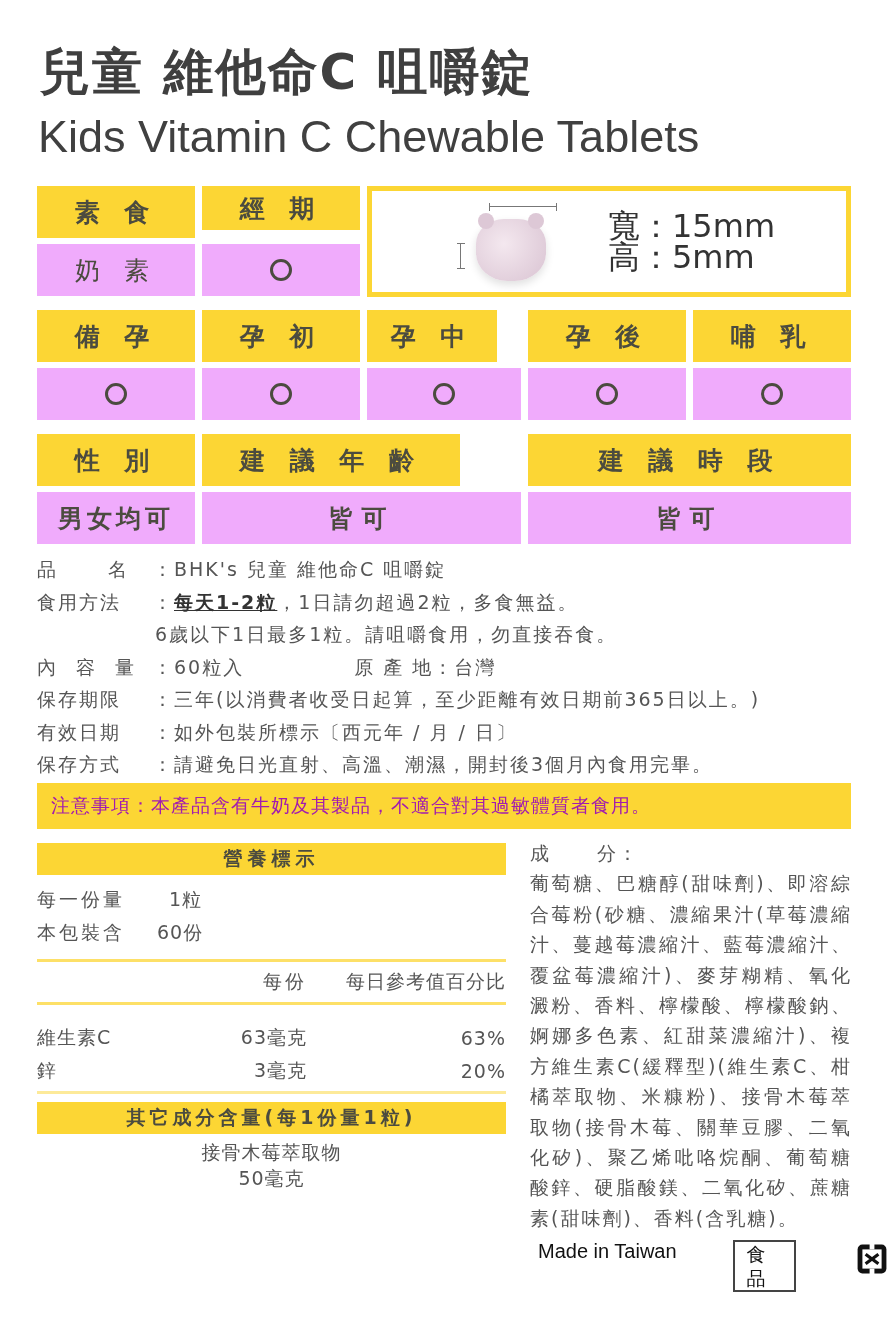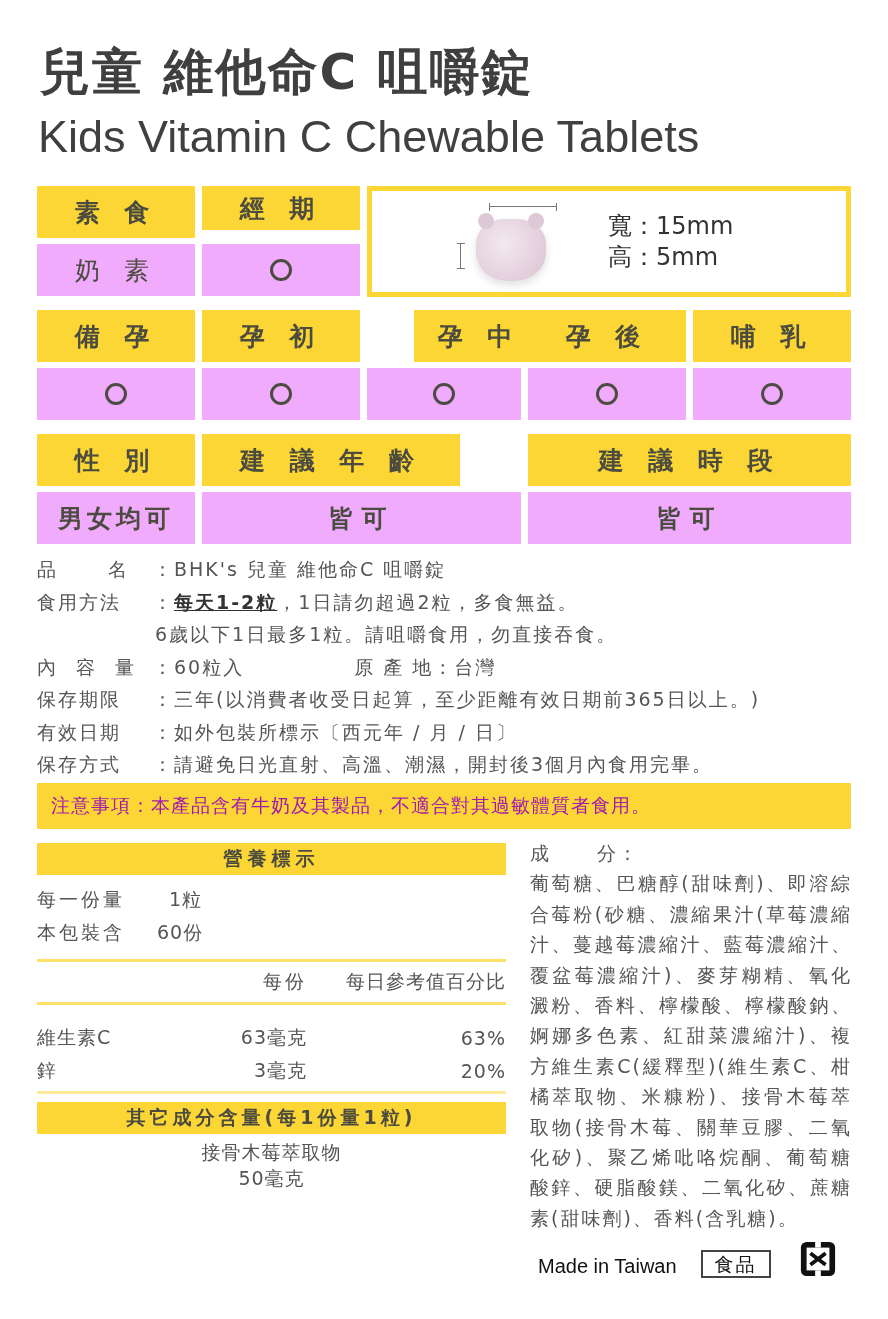--- a/index.html
+++ b/index.html
@@ -15,21 +15,21 @@
   .circle { width: 22px; height: 22px; border: 3px solid #4b4b3f; border-radius: 50%; display: inline-block; }
 
   .size-box { position: absolute; left: 367px; top: 186px; width: 484px; height: 111px; border: 5px solid #fcd634; background: #fff; }
   .tablet { position: absolute; left: 104px; top: 28px; width: 70px; height: 62px; border-radius: 40% 40% 45% 45%; background: radial-gradient(circle at 40% 40%, #f4e8ef, #d9c3d2); box-shadow: 0 4px 8px rgba(0,0,0,0.12); }
   .tablet:before, .tablet:after { content: ""; position: absolute; top: -6px; width: 16px; height: 16px; border-radius: 50%; background: #ddc8d6; }
   .tablet:before { left: 2px; } .tablet:after { right: 2px; }
   .dim-w { position: absolute; left: 117px; top: 12px; width: 68px; height: 8px; border-left: 1px solid #777; border-right: 1px solid #777; }
   .dim-w:after { content: ""; position: absolute; left: 0; right: 0; top: 3px; border-top: 1px solid #777; }
   .dim-h { position: absolute; left: 85px; top: 52px; width: 8px; height: 26px; border-top: 1px solid #777; border-bottom: 1px solid #777; }
   .dim-h:after { content: ""; position: absolute; top: 0; bottom: 0; left: 3px; border-left: 1px solid #777; }
-  .size-text { position: absolute; left: 236px; top: 20px; font-size: 24px; color: #333; line-height: 31px; white-space: nowrap; }
+  .size-text { position: absolute; left: 236px; top: 20px; font-size: 32px; color: #333; line-height: 31px; white-space: nowrap; }
 
   .info { position: absolute; left: 37px; top: 553px; font-size: 19px; color: #555; line-height: 32.5px; letter-spacing: 2px; }
   .info-row { display: flex; white-space: nowrap; }
   .info-label { width: 116px; display: flex; justify-content: space-between; }
   .info-indent { padding-left: 116px; }
   .underline-bold { font-weight: bold; text-decoration: underline; color: #333; }
   .origin-gap { display: inline-block; width: 110px; }
 
   .notice { position: absolute; left: 37px; top: 783px; width: 814px; height: 46px; background: #fcd634; font-size: 19px; color: #a21caf; padding-left: 14px; display: flex; align-items: center; letter-spacing: 1px; white-space: nowrap; }
 
@@ -37,21 +37,21 @@
   .nutri-hdr { height: 32px; background: #fcd634; display: flex; align-items: center; justify-content: center; font-size: 19px; font-weight: bold; color: #4b4b3f; letter-spacing: 5px; }
   .nutri-line { display: flex; font-size: 19px; color: #555; height: 33px; align-items: center; white-space: nowrap; letter-spacing: 1px; }
   .sep { height: 3px; background: #fcd634; opacity: 0.75; }
   .col-name { width: 160px; }
   .col-per { width: 110px; text-align: right; }
   .col-pct { flex: 1; text-align: right; }
 
   .ingr { position: absolute; left: 530px; top: 838px; width: 322px; font-size: 19px; color: #555; line-height: 30.4px; letter-spacing: 2px; text-align: justify; }
   .ingr-title { display: flex; white-space: nowrap; }
 
-  .footer { position: absolute; left: 538px; top: 1240px; display: flex; align-items: flex-end; }
+  .footer { position: absolute; left: 538px; top: 1240px; display: flex; align-items: flex-start; gap: 32px; }
   .made { font-family: "Liberation Sans", sans-serif; font-size: 20px; color: #111; white-space: nowrap; }
   .food-badge { margin-left: 24px; border: 2px solid #444; padding: 0 12px; font-size: 19px; color: #111; line-height: 24px; letter-spacing: 2px; }
   .recycle { margin-left: 28px; width: 38px; height: 38px; }
 </style>
 </head>
 <body>
 
 <div class="title-zh">兒童 維他命C 咀嚼錠</div>
 <div class="title-en">Kids Vitamin C Chewable Tablets</div>
 
@@ -67,21 +67,21 @@
   <div class="dim-h"></div>
   <div class="tablet"></div>
   <div class="size-text">
     <div>寬：15mm</div>
     <div>高：5mm</div>
   </div>
 </div>
 
 <div class="cell hdr" style="left:37px;top:310px;width:158px;height:52px;">備 孕</div>
 <div class="cell hdr" style="left:202px;top:310px;width:158px;height:52px;">孕 初</div>
-<div class="cell hdr" style="left:367px;top:310px;width:130px;height:52px;margin-left:47px;">孕 中</div>
+<div class="cell hdr" style="left:367px;top:310px;width:130px;height:52px;">孕 中</div>
 <div class="cell hdr" style="left:528px;top:310px;width:158px;height:52px;">孕 後</div>
 <div class="cell hdr" style="left:693px;top:310px;width:158px;height:52px;">哺 乳</div>
 
 <div class="cell val" style="left:37px;top:368px;width:158px;height:52px;">
     <span class="circle"></span>
   </div>
 <div class="cell val" style="left:202px;top:368px;width:158px;height:52px;">
     <span class="circle"></span>
   </div>
 <div class="cell val" style="left:367px;top:368px;width:154px;height:52px;">

